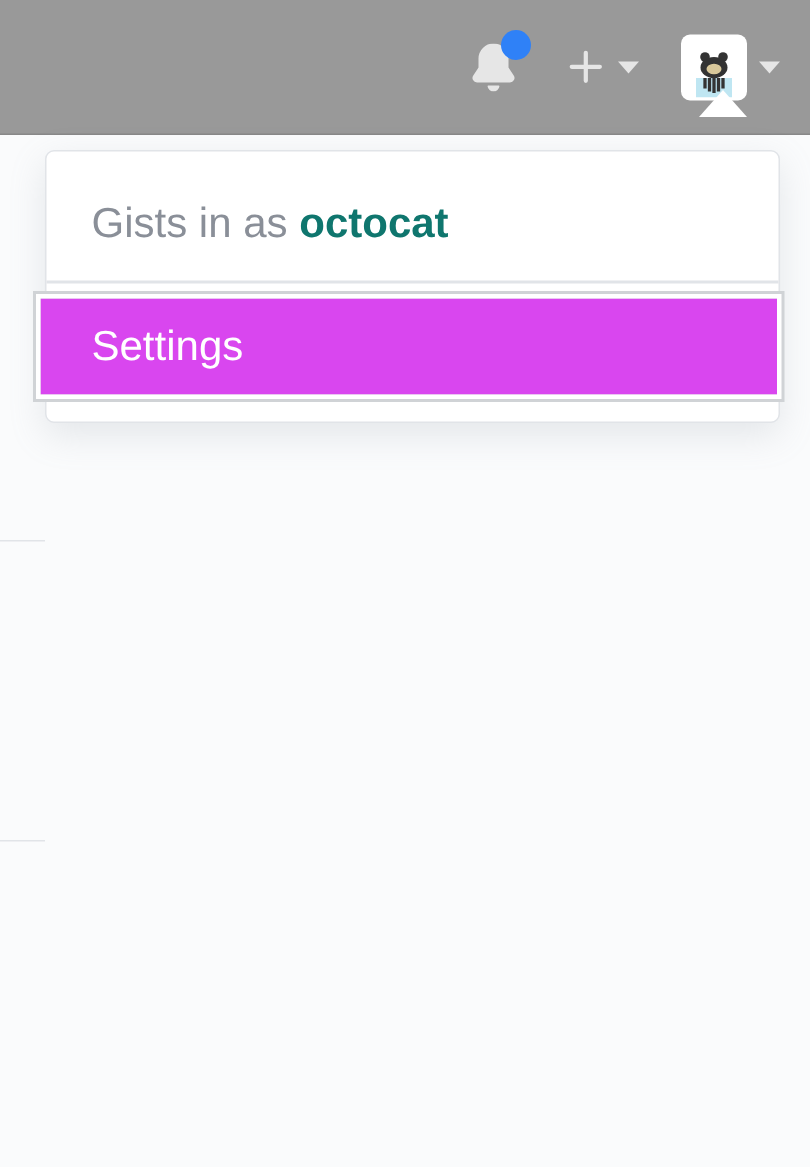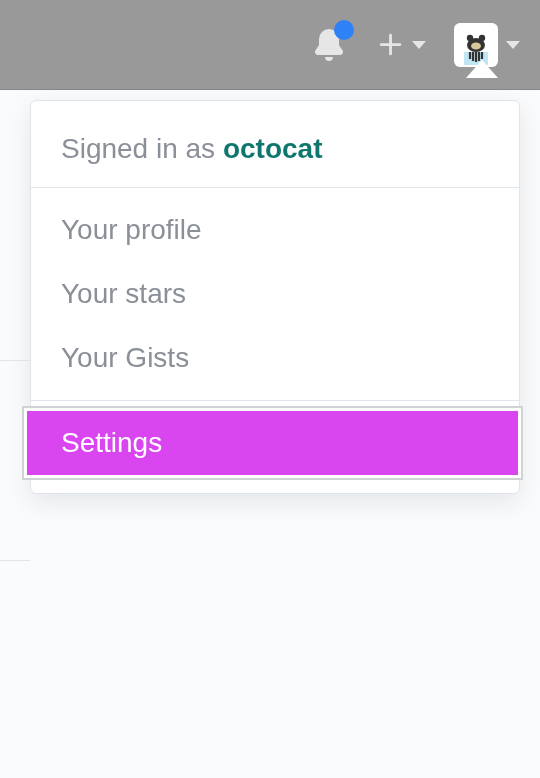--- a/index.html
+++ b/index.html
@@ -163,28 +163,23 @@
       </svg>
     </div>
     <span class="caret-down"></span>
   </div>
 </div>
 
 <div class="dropdown-caret"></div>
 
 <div class="dropdown">
   <div class="dd-header">
-    <span>Signed in as </span><span class="bold">octocat</span>
+    <span>Gists in as </span><span class="bold">octocat</span>
   </div>
   <div class="divider"></div>
-  <div class="group">
-    <div class="dd-item">Your profile</div>
-    <div class="dd-item">Your stars</div>
-    <div class="dd-item">Your Gists</div>
-  </div>
   <div class="divider"></div>
   <div class="group">
     <div class="dd-item highlight">Settings</div>
   </div>
 </div>
 
 <div class="content-line" style="top:360px"></div>
 <div class="content-line" style="top:560px"></div>
 
 </body></html>

